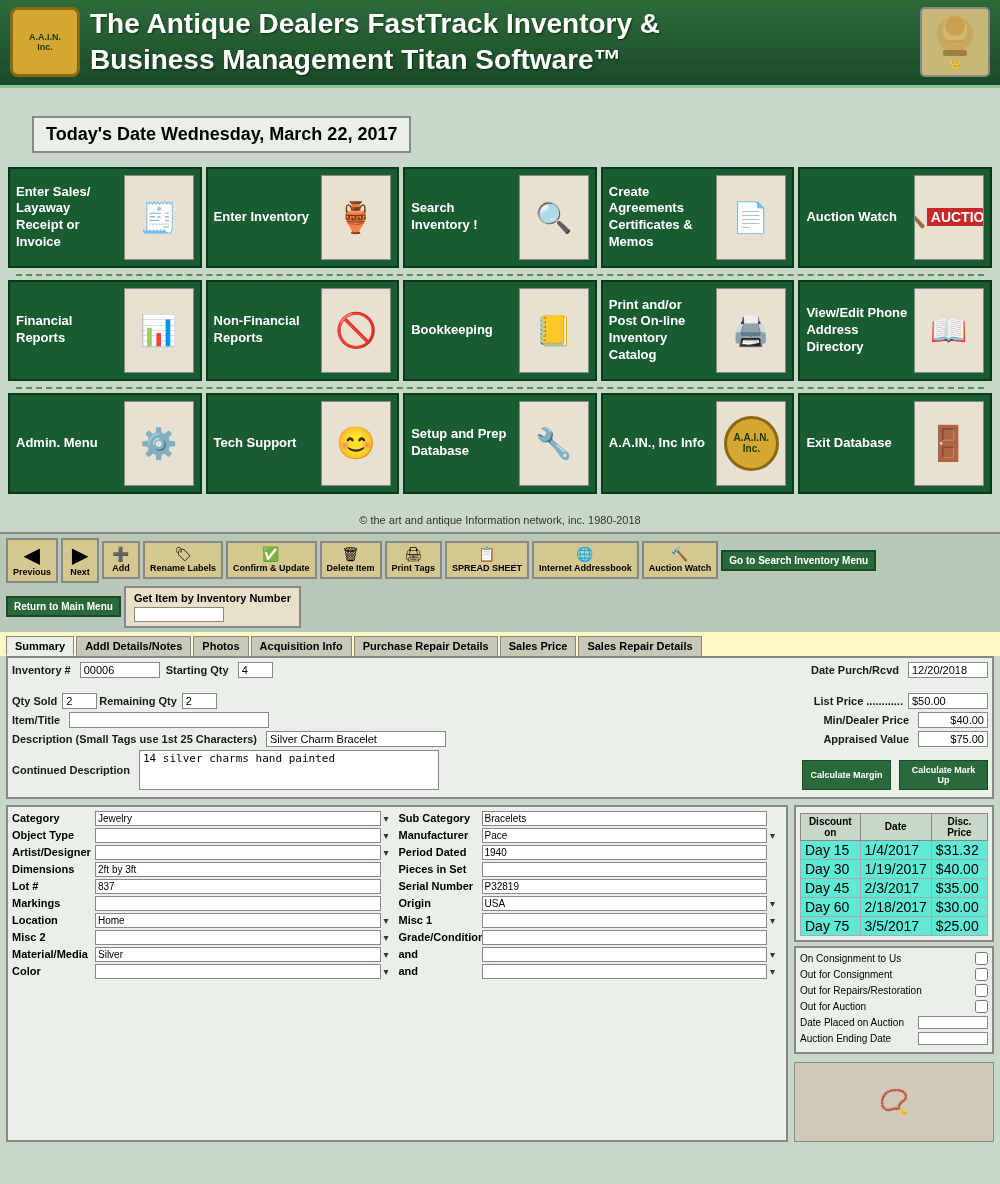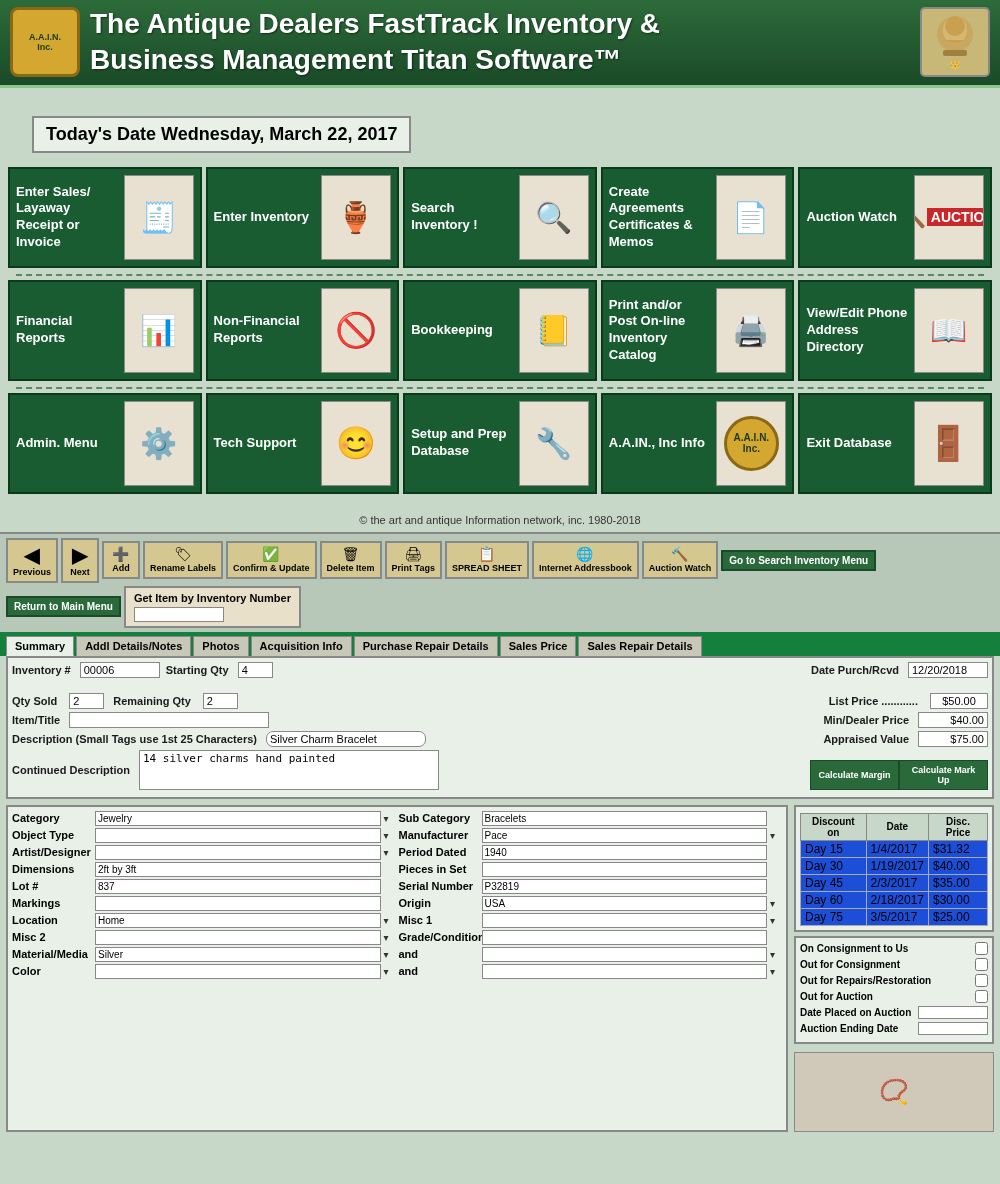--- a/index.html
+++ b/index.html
@@ -151,21 +151,21 @@
       border: 1px solid #888;
       font-size: 10px;
       margin-top: 2px;
     }
 
     
     .tabs-row {
       display: flex;
       gap: 2px;
       padding: 4px 6px 0 6px;
-      background: #15803d;
+      background: #fef9c3;
     }
     .tab {
       background: #c8c8b8;
       border: 1px solid #888;
       border-bottom: none;
       padding: 3px 8px;
       font-size: 11px;
       cursor: pointer;
       font-weight: bold;
     }
@@ -233,38 +233,38 @@
     .discount-table th {
       background: #c8d8c8;
       border: 1px solid #888;
       padding: 2px 4px;
       font-size: 10px;
       font-weight: bold;
     }
     .discount-table td {
       border: 1px solid #aaa;
       padding: 1px 4px;
-      background: #1d4ed8;
-      font-size: 12px;
+      background: #5eead4;
+      font-size: 14px;
     }
 
     
     .consign-box {
       background: #e8f0e8;
       border: 2px solid #888;
       padding: 4px;
       font-size: 10px;
     }
     .consign-row {
       display: flex;
       align-items: center;
       gap: 4px;
       margin-bottom: 3px;
     }
-    .consign-label { flex: 1; font-weight: bold; font-size: 10px; }
+    .consign-label { flex: 1; font-weight: normal; font-size: 10px; }
     .calc-btn {
       background: #2a6a3a;
       color: white;
       border: 1px solid #1a4a2a;
       padding: 3px 6px;
       font-size: 9px;
       cursor: pointer;
       font-weight: bold;
       text-align: center;
       flex: 1;
@@ -493,51 +493,51 @@
   <div style="display:flex; gap:6px; align-items:center; margin-bottom:15px; font-size:11px; flex-wrap:wrap;">
     <span class="form-label">Inventory #</span>
     <input class="form-value f-input" value="00006" style="width: 80px;">
     <span class="form-label" style="text-align:left;">Starting Qty</span>
     <input class="form-value f-input" value="4" style="width: 35px;">
     <span style="flex:1;"></span>
     <span class="form-label" style="text-align:left;">Date Purch/Rcvd</span>
     <input class="form-value f-input" value="12/20/2018" style="width: 80px;">
   </div>
 
-  <div style="display:flex; gap:9px; align-items:center; margin-bottom:3px; font-size:11px; flex-wrap:wrap;">
+  <div style="display:flex; gap:2px; align-items:center; margin-bottom:3px; font-size:11px; flex-wrap:wrap;">
     <span class="form-label">Qty Sold</span>
     <input class="form-value f-input" value="2" style="width: 35px;">
     <span class="form-label" style="text-align:left;">Remaining Qty</span>
     <input class="form-value f-input" value="2" style="width: 35px;">
     <span style="flex:1;"></span>
     <span class="form-label" style="text-align:left;">List Price ............</span>
-    <input class="form-value f-input" value="$50.00" style="width: 58px; text-align: center;">
+    <input class="form-value f-input" value="$50.00" style="width: 80px; text-align: left;">
   </div>
 
   <div style="display:flex; gap:6px; align-items:flex-end; margin-bottom:3px; font-size:11px; flex-wrap:wrap;">
     <span class="form-label">Item/Title</span>
     <input class="form-value f-input" value="" style="width: 200px;">
     <span style="flex:1;"></span>
     <span class="form-label" style="text-align:left;">Min/Dealer Price</span>
     <input class="form-value f-input" value="$40.00" style="width: 70px; text-align: right;">
   </div>
 
   <div style="display:flex; gap:6px; align-items:center; margin-bottom:3px; font-size:11px; flex-wrap:wrap;">
     <span class="form-label" style="min-width:230px; text-align:left; font-weight:bold;">Description (Small Tags use 1st 25 Characters)</span>
-    <input class="form-value f-input" value="Silver Charm Bracelet" style="width: 160px; border-radius: 7px;">
+    <input class="form-value f-input" value="Silver Charm Bracelet" style="width: 180px;">
     <span style="flex:1;"></span>
     <span class="form-label" style="text-align:left;">Appraised Value</span>
     <input class="form-value f-input" value="$75.00" style="width: 70px; text-align: right;">
   </div>
 
   <div style="display:flex; gap:6px; align-items:flex-start; margin-bottom:3px; font-size:11px;">
     <span class="form-label" style="min-width:88px;">Continued Description</span>
     <textarea class="form-value f-input" style="width: 300px; height: 40px; resize: none;">14 silver charms hand painted</textarea>
     <div style="flex:1;"></div>
-    <div style="display:flex; gap:0; align-self:flex-end;">
+    <div style="display:flex; gap:8px; align-self:flex-end;">
       <button class="calc-btn" style="font-size:9px; background:#2a6a3a; color:white; border:1px solid #1a4a2a; padding:4px 6px; cursor:pointer;">
         <span>Calculate Margin</span>
       </button>
       <button class="calc-btn" style="font-size:9px; background:#2a6a3a; color:white; border:1px solid #1a4a2a; padding:4px 6px; cursor:pointer;">
         <span>Calculate Mark Up</span>
       </button>
     </div>
   </div>
 </div>
 

